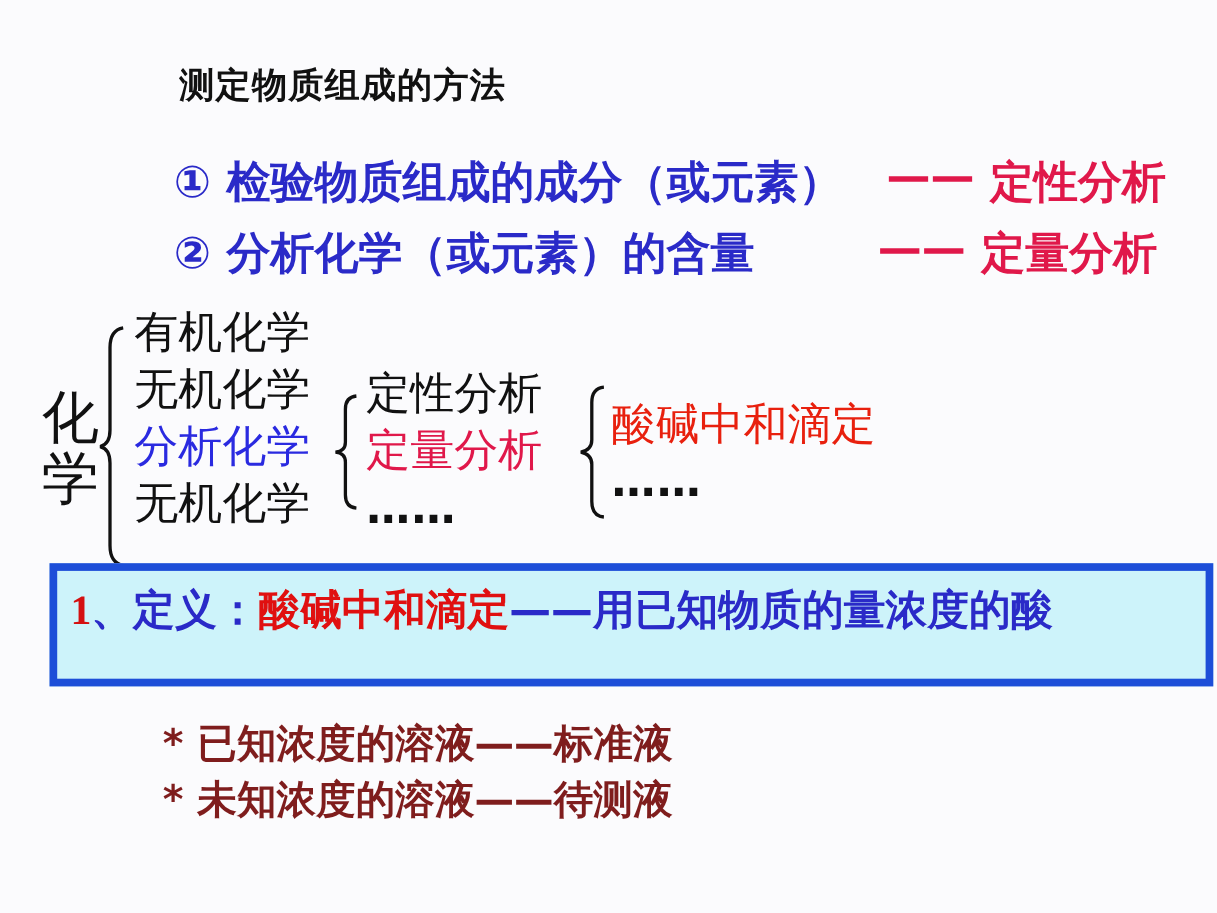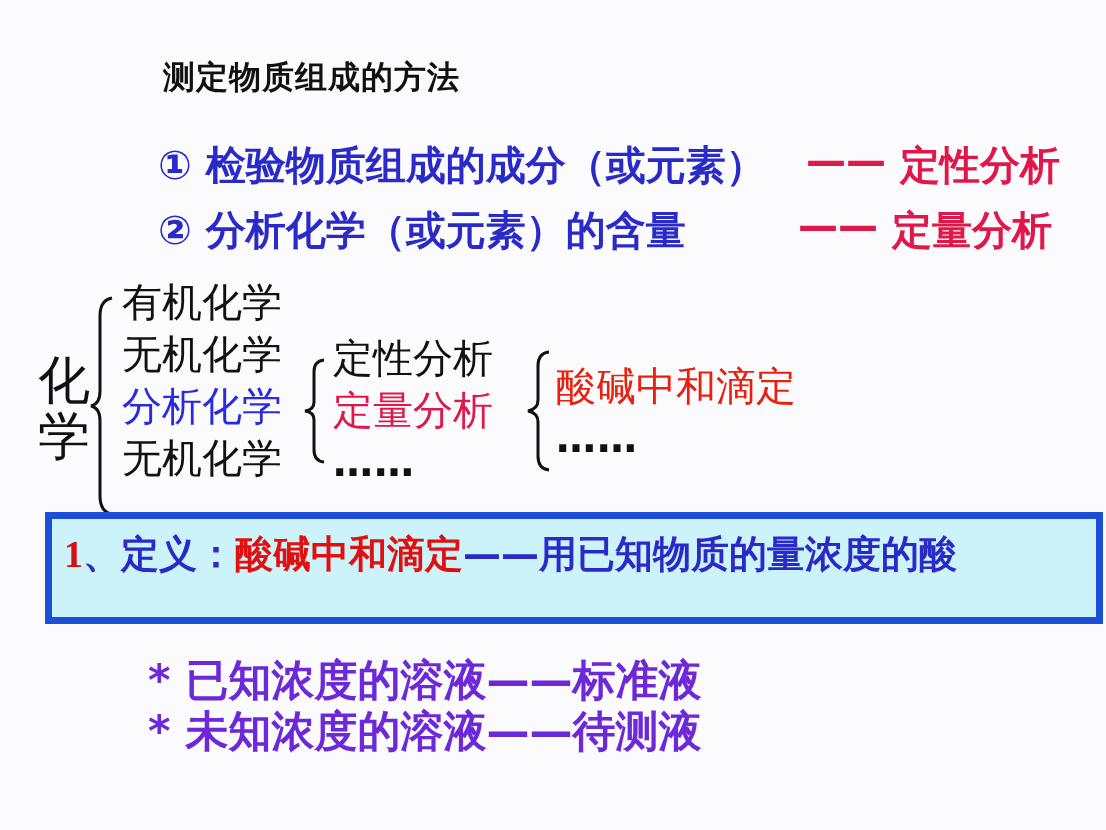--- a/index.html
+++ b/index.html
@@ -30,21 +30,21 @@
   .def-box {
     position: absolute; left: 45px; top: 512px; width: 1058px; height: 112px;
     background: #cdf3fa; border: 7px solid #1d4ed8; box-sizing: border-box;
   }
   .def-line { position: absolute; left: 12px; font-size: 38px; font-weight: bold; color: #2a2ac8; white-space: nowrap; }
   .def-line1 { top: 10px; }
   .def-line2 { top: 62px; left: 4px; }
   .def-num { color: #d41010; font-family: "Liberation Serif", serif; }
   .def-term { color: #e01010; }
 
-  .note { font-size: 43px; color: #6d28d9; font-weight: bold; }
+  .note { font-size: 36px; color: #7f1d1d; font-weight: bold; }
   .note1 { left: 148px; top: 652px; }
   .note2 { left: 148px; top: 703px; }
 </style>
 </head>
 <body>
 
 <div class="abs title">测定物质组成的方法</div>
 
 <div class="abs line line1">
   <span>①</span>

